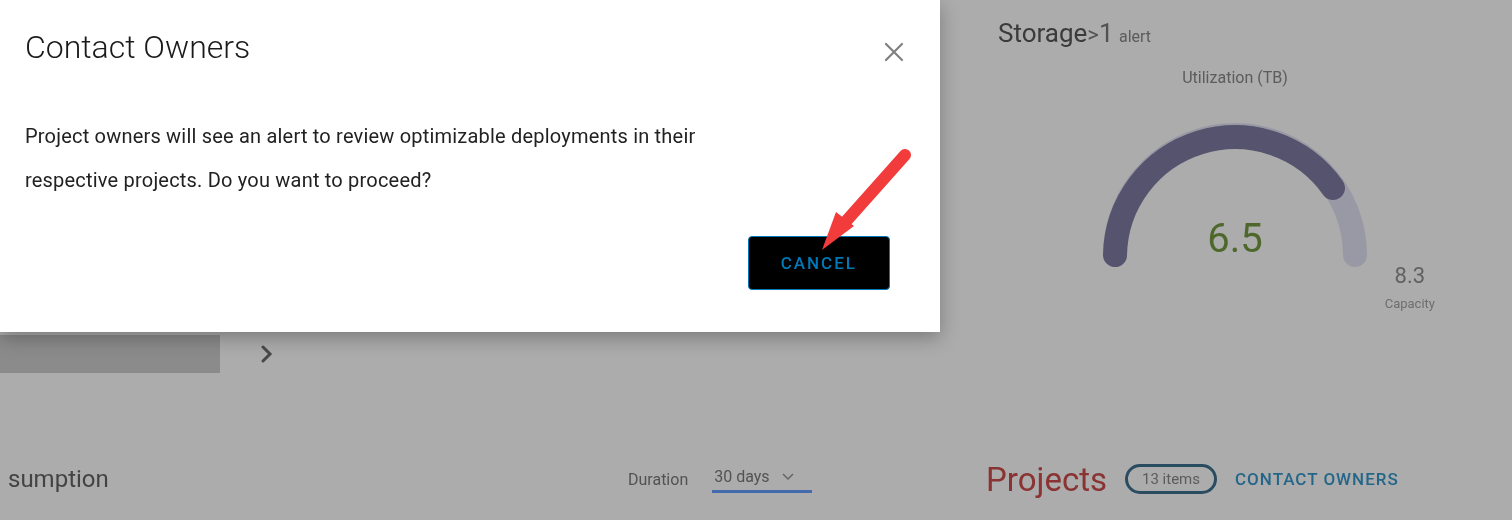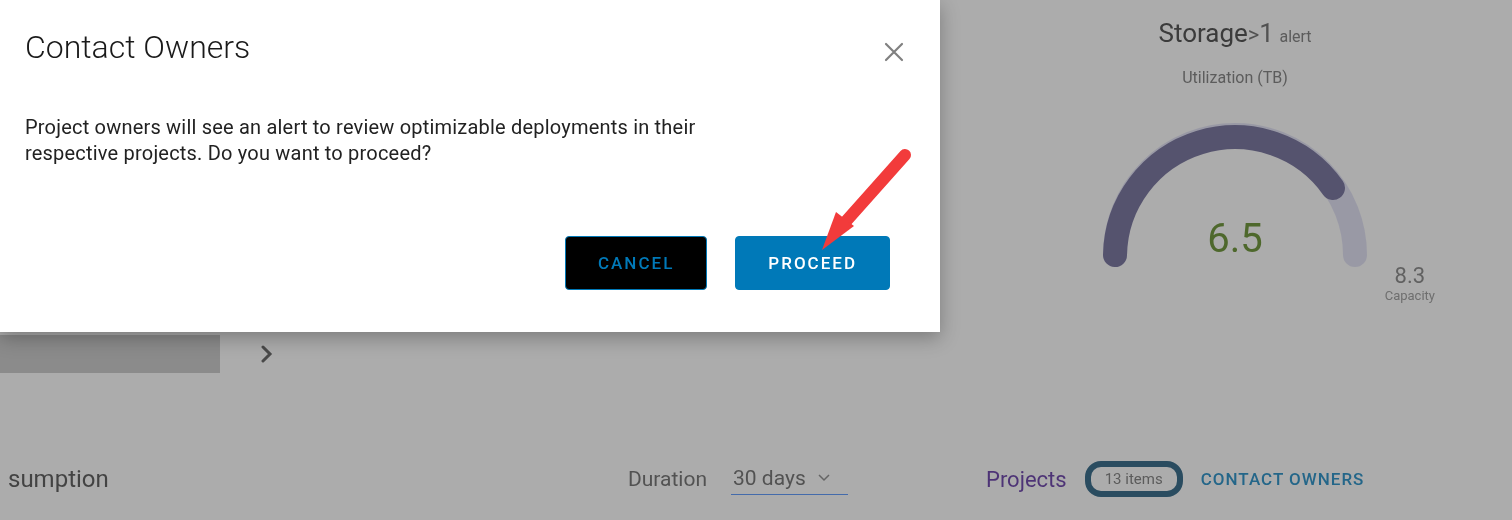--- a/index.html
+++ b/index.html
@@ -30,22 +30,23 @@
       color: #3a3a3a;
     }
     .storage-panel {
       position: absolute;
       top: 18px;
       left: 980px;
       right: 22px;
     }
     .storage-header {
       display: flex;
-      justify-content: center;
+      justify-content: flex-start;
       align-items: baseline;
+      margin-left: 18px;
     }
     .storage-title { font-size: 26px; color: #2a2a2a; font-weight: 400; }
     .storage-duration { font-size: 22px; color: #555; }
     .storage-duration .num { font-size: 26px; }
     .storage-duration .unit { font-size: 16px; color: #666; }
     .util-label { text-align: center; font-size: 16px; color: #666; margin-top: 20px; }
 
     .gauge-wrap {
       position: relative;
       width: 310px;
@@ -61,21 +62,21 @@
       font-size: 40px;
       color: #4d7c0f;
     }
     .capacity-block {
       position: absolute;
       right: -45px;
       top: 158px;
       text-align: center;
     }
     .capacity-value { font-size: 22px; color: #707070; }
-    .capacity-label { font-size: 13px; color: #888; margin-top: 0px; }
+    .capacity-label { font-size: 13px; color: #888; margin-top: 8px; }
 
     .chevron-box {
       position: absolute;
       top: 335px;
       left: 245px;
       width: 44px;
       height: 38px;
       display:flex;
       align-items:center;
       justify-content:center;
@@ -94,34 +95,34 @@
       top: 458px;
       left: 8px; right: 0;
       height: 42px;
       display:flex;
       align-items:center;
     }
     .sumption { position:absolute; left:0; font-size: 24px; color: #3a3a3a; }
     .duration-group {
       position:absolute; left: 620px;
       display:flex; align-items:center; gap: 24px;
-      font-size: 21px; color: #555;
+      font-size: 16px; color: #555;
     }
     .duration-select {
-      border-bottom: 1px solid #3b82f6;
+      border-bottom: 3px solid #3b82f6;
       padding: 2px 18px 4px 2px;
       display:inline-flex; align-items:center; gap:12px;
     }
     .projects-group {
       position:absolute; left: 978px;
       display:flex; align-items:center; gap: 18px;
     }
-    .projects-title { font-size: 22px; color: #4c1d95; }
+    .projects-title { font-size: 33px; color: #b91c1c; }
     .pill {
-      border: 6px solid #0c4a6e;
+      border: 3px solid #0c4a6e;
       border-radius: 16px;
       padding: 3px 14px;
       font-size: 15px;
       color: #666;
     }
     .contact-owners-link {
       color: #0079b8; font-size: 17px; letter-spacing: 1px; font-weight: 500;
     }
 
     
@@ -141,21 +142,21 @@
       color: #1a1a1a;
     }
     .modal-close {
       position: absolute;
       top: 40px; right: 34px;
       cursor: pointer;
     }
     .modal-body {
       margin-top: 48px;
       font-size: 20px;
-      line-height: 26px;
+      line-height: 44px;
       color: #222;
       max-width: 760px;
       letter-spacing: 0.2px;
     }
     .modal-actions {
       position: absolute;
       bottom: 42px; right: 50px;
       display:flex; gap: 28px;
     }
     .btn {
@@ -248,21 +249,20 @@
 <div class="modal">
   <div class="modal-title">Contact Owners</div>
   <div class="modal-close">
     <svg width="24" height="24" viewBox="0 0 24 24">
       <path d="M4 4 L20 20 M20 4 L4 20" stroke="#808080" stroke-width="2.2" stroke-linecap="round"></path>
     </svg>
   </div>
   <div class="modal-body">Project owners will see an alert to review optimizable deployments in their respective projects. Do you want to proceed?</div>
   <div class="modal-actions">
     <button class="btn btn-cancel">CANCEL</button>
-    <button class="btn btn-proceed">PROCEED</button>
   </div>
 </div>
 
 <svg class="arrow" width="120" height="120" viewBox="0 0 120 120">
   <defs>
     <marker id="ah" markerWidth="8" markerHeight="8" refX="4" refY="4" orient="auto">
       <path d="M0 0 L8 4 L0 8 Z" fill="#f23b3b"></path>
     </marker>
   </defs>
   <line x1="95" y1="15" x2="30" y2="88" stroke="#f23b3b" stroke-width="12" stroke-linecap="round"></line>

